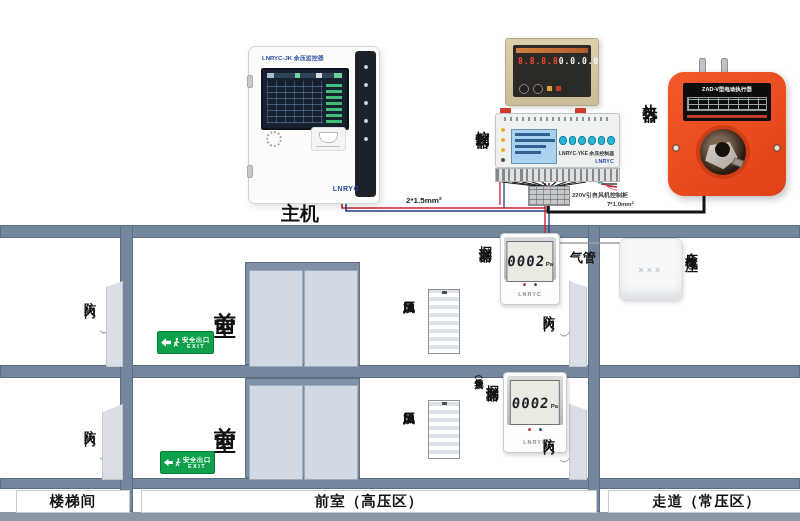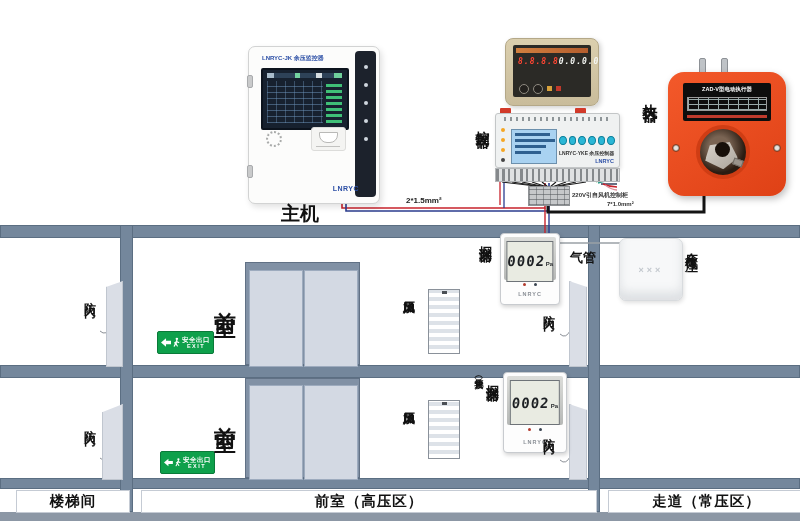--- a/index.html
+++ b/index.html
@@ -22,21 +22,21 @@
     background:linear-gradient(90deg,#a9bccb 0 10%,#2e4258 10% 38%,#74d3a0 38% 44%,#2e4258 44% 66%,#d7dee2 66% 74%,#2e4258 74% 90%,#6fcf9b 90%);}
   .strip{background:#1c222c;border-radius:4px;}
   .strip i{display:block;width:4px;height:4px;border-radius:50%;background:#cfd6de;margin:14px auto 0;}
   .hinge{background:#c9cacb;border:1px solid #a9abad;border-radius:2px;}
   .speaker{border:2px dotted #a9abaa;border-radius:50%;}
   .printer{background:#f4f4f2;border:1px solid #dcdcda;border-radius:3px;}
   .printer b{position:absolute;left:7px;top:4px;width:17px;height:9px;border:1px solid #b9b9b7;border-radius:0 0 8px 8px;background:#fff;}
   .printer u{position:absolute;left:4px;bottom:3px;width:24px;height:1px;background:#c2c2c0;}
   .bluetxt{color:#2b4ea5;font-weight:700;}
   
-  .disp{background:linear-gradient(#dbcfae,#c9bc9b);border:1px solid #b4a888;border-radius:8px;box-shadow:2px 2px 5px rgba(0,0,0,.18);font-style:italic;}
+  .disp{background:linear-gradient(#dbcfae,#c9bc9b);border:1px solid #b4a888;border-radius:3px;box-shadow:2px 2px 5px rgba(0,0,0,.18);}
   .disp-in{position:absolute;left:7px;top:6px;right:7px;bottom:8px;background:#2b2a26;border-radius:2px;}
   .disp-strip{position:absolute;left:3px;top:3px;right:3px;height:5px;background:linear-gradient(90deg,#d2803f,#b35d2e);}
   .led-red{color:#ff4633;} .led-wht{color:#f4f6f2;}
   .ledrow{position:absolute;left:5px;top:12px;right:4px;display:flex;justify-content:space-between;
     font-family:"DejaVu Sans Mono",monospace;font-size:8px;font-weight:700;letter-spacing:1px;}
   .disp-knobs{position:absolute;left:6px;bottom:4px;right:5px;height:9px;display:flex;align-items:center;gap:4px;}
   .knob{width:8px;height:8px;border-radius:50%;background:#23211e;border:1.5px solid #8e8a80;}
   .chip{width:5px;height:5px;background:#d8a23c;}
   .clip{background:#d23a2a;border-radius:1px;}
   .mod{background:#eff1f1;border:1px solid #c3c6c7;border-radius:3px;box-shadow:1px 2px 4px rgba(0,0,0,.12);}

